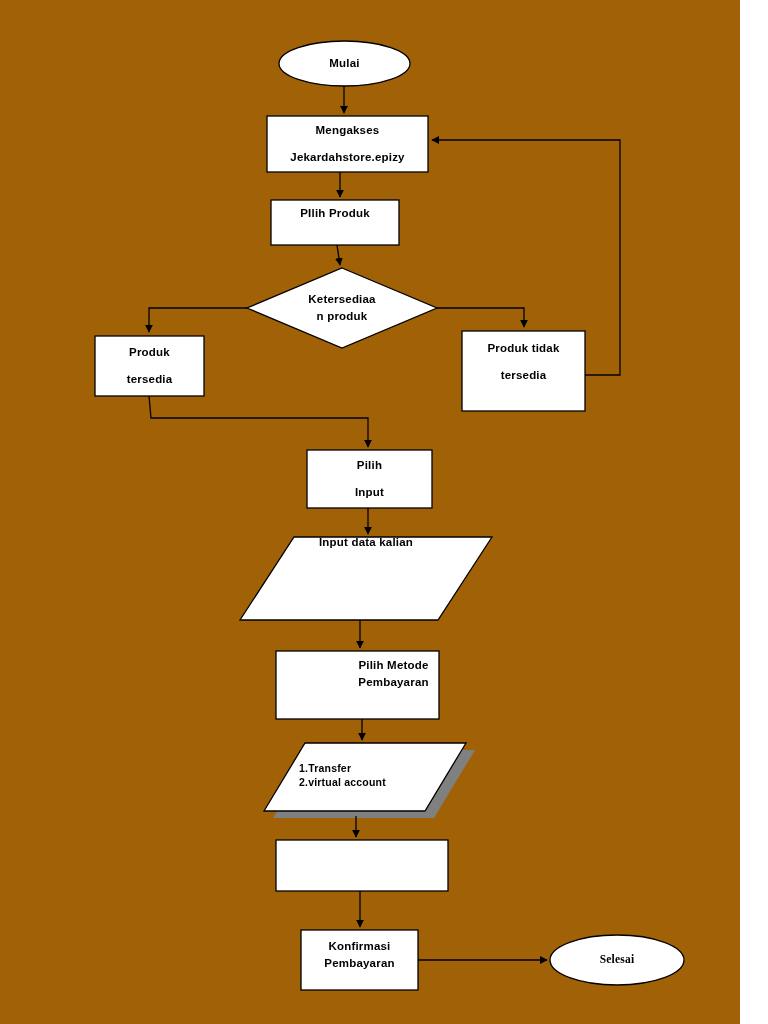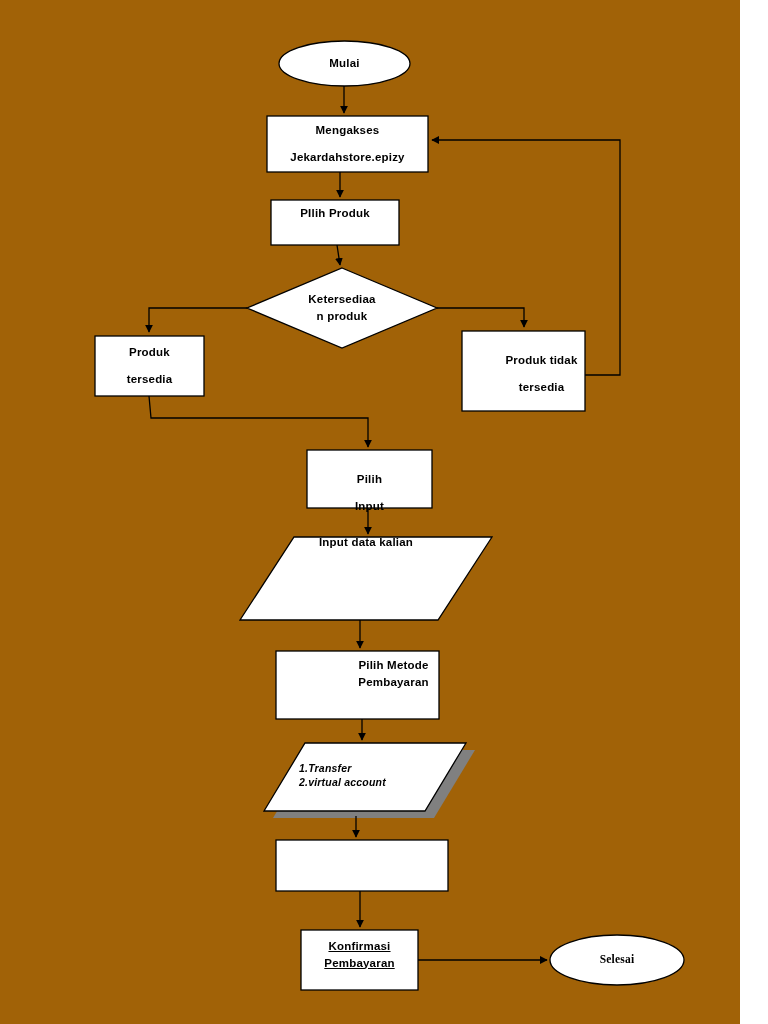--- a/index.html
+++ b/index.html
@@ -50,21 +50,20 @@
   .node-label.tight .ln + .ln {
     margin-top: 3px;
   }
   .node-label.left-align {
     align-items: flex-start;
     text-align: left;
   }
   .node-label.left-align .ln {
     font-weight: bold;
     font-size: 10.5px;
-    font-style: italic;
   }
   .node-label.left-align .ln + .ln {
     margin-top: 2px;
   }
 </style>
 </head>
 <body>
 
 <div id="canvas">
 
@@ -145,46 +144,46 @@
   <div class="node-label tight" style="left:272px; top:286px; width:140px; height:44px;">
     <span class="ln">Ketersediaa</span>
     <span class="ln">n produk</span>
   </div>
 
   <div class="node-label spaced" style="left:95px; top:336px; width:109px; height:60px;">
     <span class="ln">Produk</span>
     <span class="ln">tersedia</span>
   </div>
 
-  <div class="node-label spaced" style="left:462px; top:343px; width:123px; height:62px;padding-left:18px;">
+  <div class="node-label spaced" style="left:462px; top:331px; width:123px; height:62px;">
     <span class="ln">Produk tidak</span>
     <span class="ln">tersedia</span>
   </div>
 
-  <div class="node-label spaced" style="left:307px; top:464px; width:125px; height:58px;">
+  <div class="node-label spaced" style="left:307px; top:450px; width:125px; height:58px;">
     <span class="ln">Pilih</span>
     <span class="ln">Input</span>
   </div>
 
   <div class="node-label" style="left:262px; top:524px; width:208px; height:38px;">
     <span class="ln">Input data kalian</span>
   </div>
 
   <div class="node-label tight" style="left:276px; top:653px; width:163px; height:42px;padding-left:36px;">
     <span class="ln">Pilih Metode</span>
     <span class="ln">Pembayaran</span>
   </div>
 
   <div class="node-label left-align" style="left:299px; top:760px; width:160px; height:30px;">
     <span class="ln">1.Transfer</span>
     <span class="ln">2.virtual account</span>
   </div>
 
 
-  <div class="node-label tight" style="left:294px; top:935px; width:131px; height:40px;text-decoration:underline;">
+  <div class="node-label tight" style="left:294px; top:935px; width:131px; height:40px;">
     <span class="ln">Konfirmasi</span>
     <span class="ln">Pembayaran</span>
   </div>
 
   <div class="node-label" style="left:550px; top:936px; width:134px; height:48px;font-family:Liberation Serif, serif;">
     <span class="ln">Selesai</span>
   </div>
 
 </div>
 

